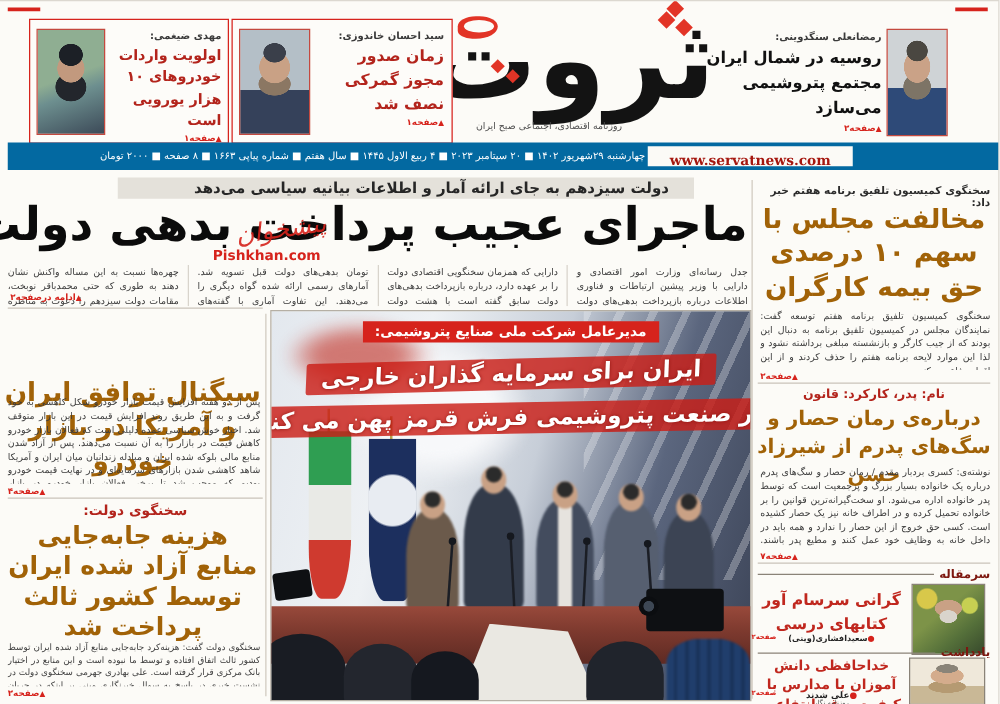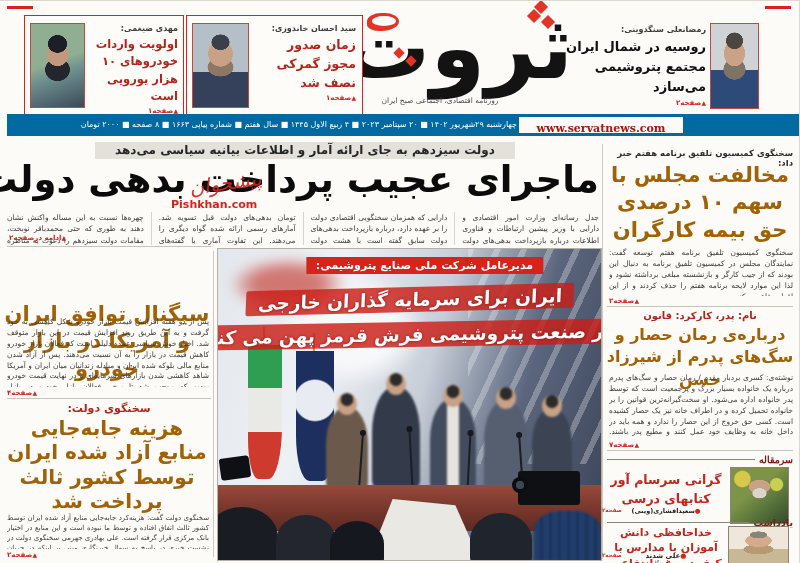--- a/index.html
+++ b/index.html
@@ -50,21 +50,21 @@
   .diamond{width:10px;height:10px;transform:rotate(45deg);}
   .tagline{font-size:7.5px;color:#4c4c4c;}
 
   
   .info-bar{background:#0369a1;padding-left:10px;}
   .info-date{font-size:8px;color:#fff;line-height:22px;}
   .site-chip{background:#fbfaf6;text-align:center;}
   .site-chip span{font-family:"DejaVu Serif",serif;font-weight:bold;font-size:11px;color:#a5170f;line-height:16px;}
 
   
-  .lead-kicker{background:#e4e1da;color:#24researchers2424;font-weight:bold;font-size:12px;line-height:17px;text-align:center;color:#262626;}
+  .lead-kicker{background:#e4e1da;color:#24researchers2424;font-weight:bold;font-size:12px;line-height:17px;text-align:center;color:#262626;padding-left:41px;}
   .lead-headline{font-size:37px;font-weight:900;color:#0b0b0b;text-align:center;white-space:nowrap;letter-spacing:-1px;}
   .wm-en{font-size:11px;font-weight:bold;color:#d6231c;}
   .wm-fa{font-size:20px;color:#d6231c;font-style:italic;opacity:.9;transform:rotate(-8deg);}
   .lead-cols{display:flex;gap:7px;font-size:7.5px;line-height:1.5;color:#3b3b3b;text-align:justify;overflow:hidden;}
   .lead-cols>div{flex:1;padding-left:7px;border-left:1px solid #d8d4cc;}
   .lead-cols>div:last-child{border-left:none;padding-left:0;}
 
   .story-headline{font-weight:900;color:#a16207;text-align:center;}
   .story-body{font-size:7.5px;line-height:1.45;color:#3b3b3b;text-align:justify;overflow:hidden;}
   .kicker-red{font-weight:bold;color:#b3241c;text-align:center;}
@@ -77,21 +77,21 @@
   .byline .dot{color:#d6231c;}
   .role{font-size:5.5px;color:#555;font-weight:normal;}
 
   
   .photo{left:218px;top:247px;width:383px;height:311px;border:1px solid #b5afa4;overflow:hidden;
      background:linear-gradient(105deg,#e3e8ee 0%,#eef1f4 28%,#c7ced8 52%,#5b667e 74%,#3b4356 100%);}
   .ph-blob-w{left:60px;top:20px;width:150px;height:120px;background:radial-gradient(ellipse,#f7f8fa 0 40%,transparent 70%);filter:blur(4px);}
   .ph-blob-r{left:10px;top:8px;width:120px;height:55px;background:radial-gradient(ellipse,#c4392e 0 40%,transparent 70%);filter:blur(6px);opacity:.65;}
   .ph-streaks{left:250px;top:0;width:133px;height:215px;background:repeating-linear-gradient(115deg,rgba(255,255,255,.28) 0 6px,transparent 6px 24px);}
   .ph-kicker{top:8px;left:50%;transform:translateX(-50%);background:#d6231c;color:#fff;font-size:11px;font-weight:900;
-     padding:2px 10px;white-space:nowrap;margin-left:15px;}
+     padding:2px 10px;white-space:nowrap;}
   .ribbon{left:50%;background:rgba(203,30,23,.82);color:#fff;font-weight:900;font-size:18.5px;white-space:nowrap;
      padding:2px 12px;border-radius:2px;text-shadow:0 0 3px #8e120c;}
   .rb1{top:38px;transform:translateX(-50%) rotate(-1.5deg) skewX(-4deg);}
   .rb2{top:73px;transform:translateX(-50%) rotate(-1deg) skewX(-4deg);}
   .flag-iran{left:30px;top:96px;width:34px;height:134px;border-radius:0 0 40% 30%;filter:blur(.5px);
      background:linear-gradient(180deg,#2f9e52 0 32%,#e9eae6 32% 65%,#cf3a2f 65%);}
   .flag-navy{left:78px;top:102px;width:38px;height:130px;border-radius:0 0 30% 35%;filter:blur(.5px);
      background:radial-gradient(circle at 50% 38%,#e8ecf2 0 24%,transparent 26%),#1c2f5e;}
   .pole{width:2px;background:#b7a04e;}
   .figure{border-radius:45% 45% 8px 8px;filter:blur(1px);}
@@ -242,21 +242,21 @@
   <div class="abs story-body" style="left:610px;top:247px;width:184px;height:48px;">سخنگوی کمیسیون تلفیق برنامه هفتم توسعه گفت: نمایندگان مجلس در کمیسیون تلفیق برنامه به دنبال این بودند که از جیب کارگر و بازنشسته مبلغی برداشته نشود و لذا این موارد لایحه برنامه هفتم را حذف کردند و از این اقدام دفاع می کنیم.</div>
   <div class="abs marker" style="left:610px;top:296px;"><span class="tri">▲</span><span>صفحه۲</span></div>
   <div class="abs hr" style="left:608px;top:305px;width:186px;"></div>
 
   <div class="abs story-headline" style="left:606px;top:323px;width:190px;font-size:16px;line-height:1.4;">درباره‌ی رمان حصار و سگ‌های پدرم از شیرزاد حسن</div>
   <div class="abs kicker-red" style="left:608px;top:309px;width:186px;font-size:10px;">نام: پدر، کارکرد: قانون</div>
   <div class="abs story-body" style="left:610px;top:372px;width:184px;height:66px;">نوشته‌ی: کسری بردبار مقدم / رمان حصار و سگ‌های پدرم درباره یک خانواده بسیار بزرگ و پرجمعیت است که توسط پدر خانواده اداره می‌شود. او سخت‌گیرانه‌ترین قوانین را بر خانواده تحمیل کرده و در اطراف خانه نیز یک حصار کشیده است. کسی حق خروج از این حصار را ندارد و همه باید در داخل خانه به وظایف خود عمل کنند و مطیع پدر باشند. دستورات او بسیار مهم است و ...</div>
   <div class="abs marker" style="left:610px;top:440px;"><span class="tri">▲</span><span>صفحه۷</span></div>
   <div class="abs hr" style="left:608px;top:449px;width:186px;"></div>
 
-  <div class="abs section-row" style="left:608px;top:453px;width:186px;font-family:Liberation Serif, serif;">
+  <div class="abs section-row" style="left:608px;top:453px;width:186px;">
     <span class="lbl">سرمقاله</span>
     <span class="ln"></span>
   </div>
   <div class="abs portrait p-afshari" style="left:731px;top:466px;width:57px;height:55px;border-color:#8a8378;"></div>
   <div class="abs ed-headline" style="left:608px;top:470px;width:118px;">گرانی سرسام آور کتابهای درسی</div>
   <div class="abs byline" style="left:608px;top:506px;width:118px;"><span class="dot">●</span><span>سعیدافشاری(وینی)</span></div>
   <div class="abs marker" style="left:603px;top:506px;font-size:5.5px;"><span>صفحه۲</span></div>
 
   <div class="abs section-row" style="left:608px;top:516px;width:186px;">
     <span class="lbl">یادداشت</span>

